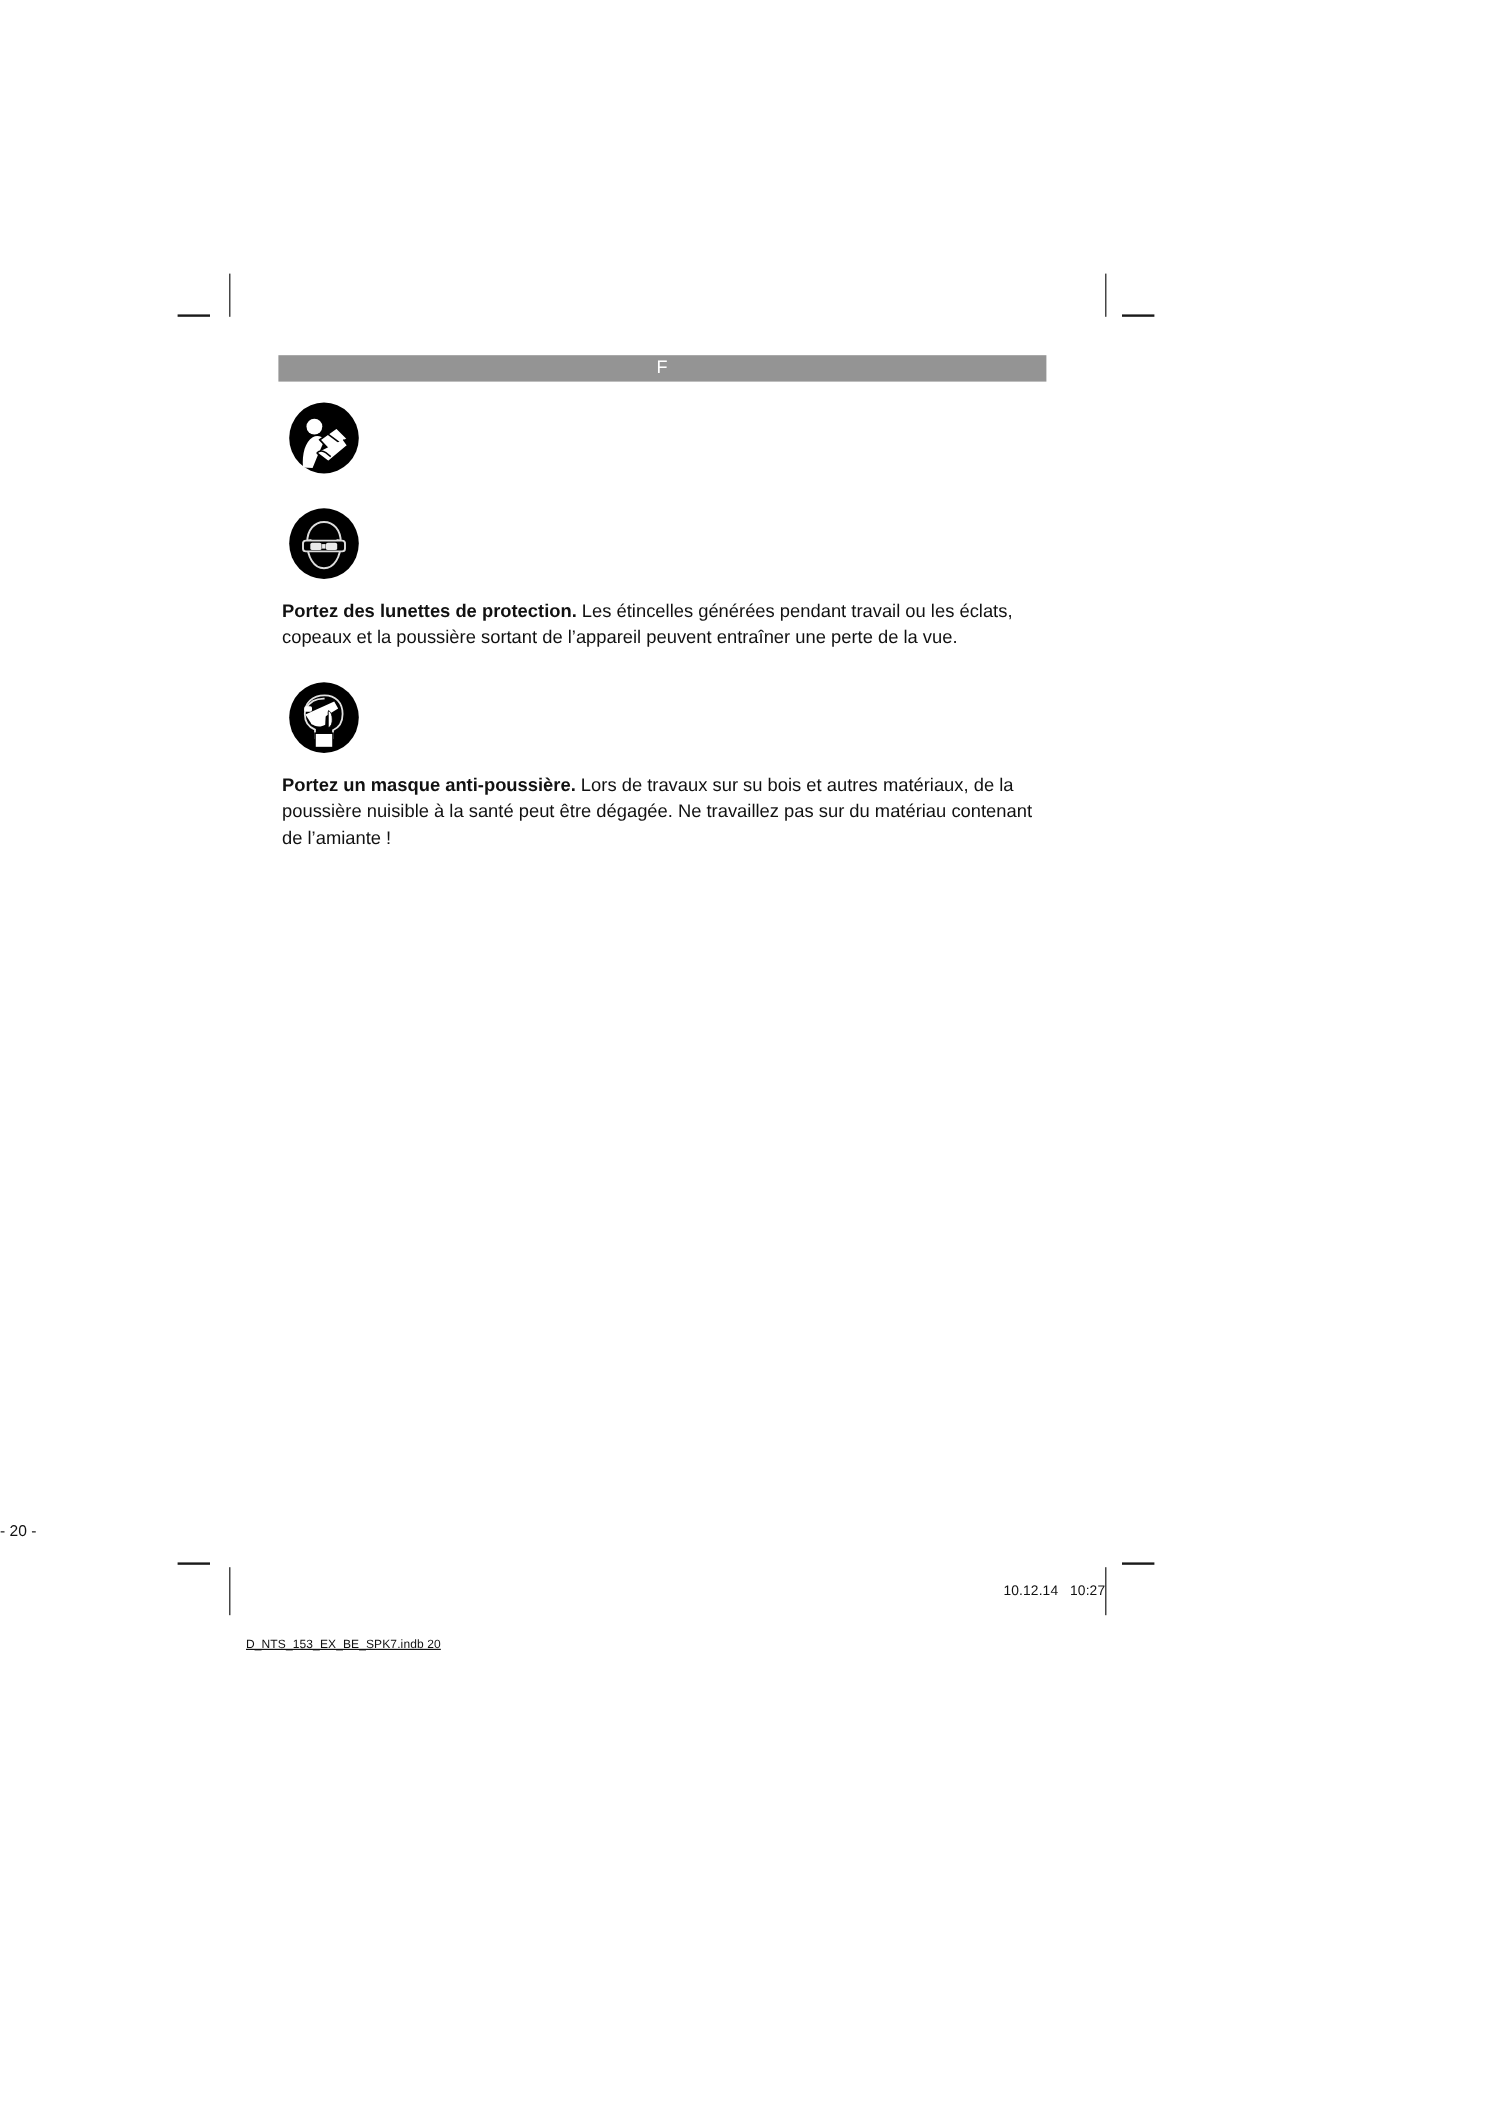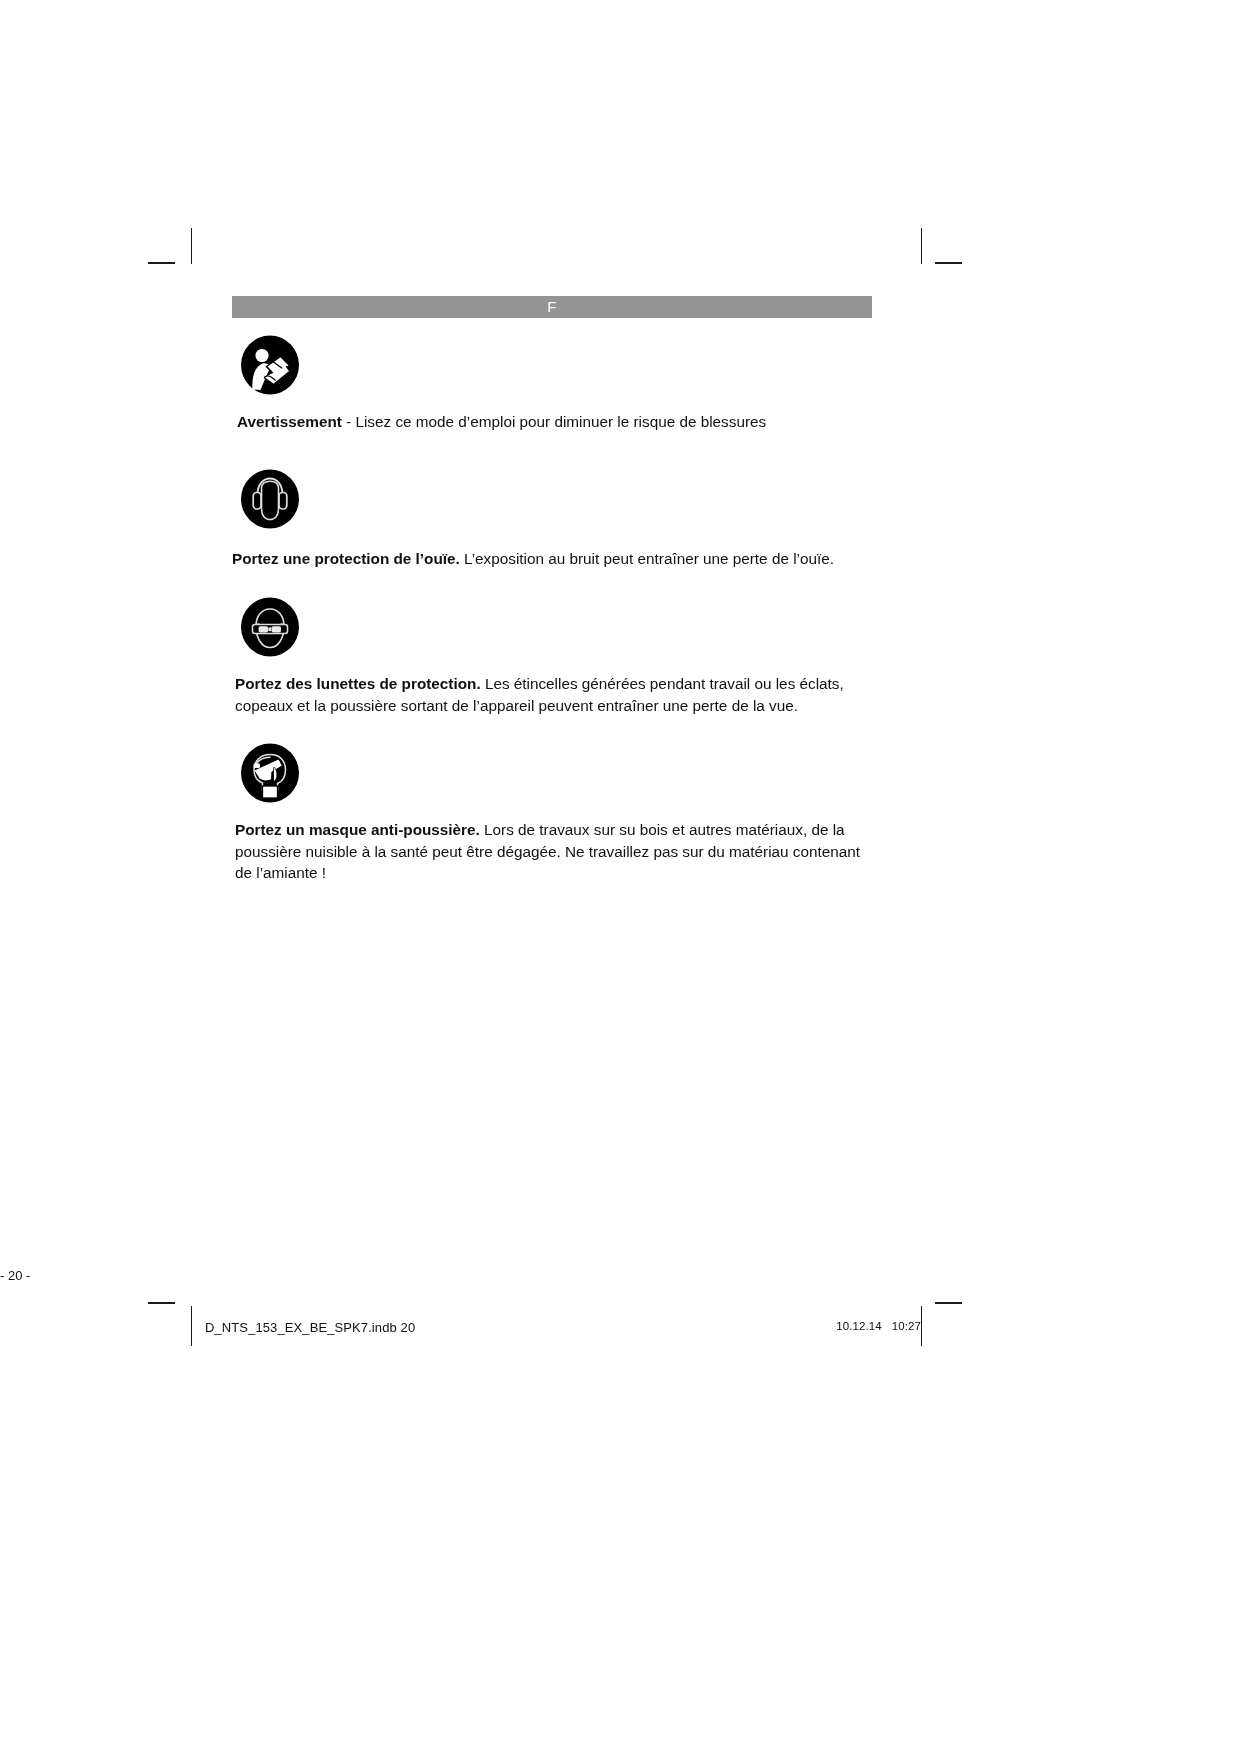--- a/index.html
+++ b/index.html
@@ -83,24 +83,25 @@
     color: #111;
   }
   .footer-rule-left, .footer-rule-right {
     position: absolute; background: #1a1a1a; width: 1px; height: 40px;
   }
   .footer-rule-left  { left: 191px; top: 1306px; }
   .footer-rule-right { left: 921px; top: 1306px; }
 
   .footer-file {
     position: absolute;
-    left: 205px; top: 1320px;
-    font-size: 13px;
+    left: 205px; top: 1365px;
+    font-size: 10px;
     letter-spacing: 0.1px;
     color: #111;
+    text-decoration: underline;
   }
   .footer-date {
     position: absolute;
     right: 320px; top: 1320px;
     font-size: 11.5px;
     letter-spacing: 0.1px;
     color: #111;
     white-space: pre;
   }
 </style>
@@ -127,40 +128,22 @@
         <svg viewBox="0 0 60 60" xmlns="http://www.w3.org/2000/svg">
           <ellipse cx="30" cy="30" rx="29" ry="29.5" fill="#000"></ellipse>
           <circle cx="22" cy="20.5" r="6.6" fill="#fff"></circle>
           <path d="M12.5 54.5 C11.6 43 14.4 33.2 20.6 29.4 C24.2 27.2 28.4 28.6 30.6 31.4 L24.4 45.5 L20.5 55 Z" fill="#fff"></path>
           <path d="M26.5 31.5 L40.5 21.5 L49.5 30.5 L35 40.5 Z" fill="#fff" stroke="#000" stroke-width="1.4"></path>
           <path d="M33.3 26.7 L42.6 33.7" stroke="#000" stroke-width="1.3" fill="none"></path>
           <path d="M24 42.5 L33.6 49.6 L49.8 36.2 L46.2 31.2" fill="#fff" stroke="#000" stroke-width="1.3"></path>
           <path d="M24 42.5 C26.5 40 29.2 40.6 31.5 42.2 L35.6 45.5" fill="none" stroke="#000" stroke-width="1.2"></path>
         </svg>
       </div>
-      <div class="para indent-first">
-        <b>Avertissement</b><span> - Lisez ce mode d’emploi pour diminuer le risque de blessures</span>
-      </div>
     </div>
 
-    <div class="block b2">
-      <div class="icon-wrap">
-        <svg viewBox="0 0 60 60" xmlns="http://www.w3.org/2000/svg">
-          <ellipse cx="30" cy="30" rx="29" ry="29.5" fill="#000"></ellipse>
-          <path d="M17.5 25.5 C17.5 15.8 22.8 9.5 30 9.5 C37.2 9.5 42.5 15.8 42.5 25.5" fill="none" stroke="#dedede" stroke-width="1.8"></path>
-          <rect x="13.2" y="23.5" width="7.8" height="16.5" rx="3.4" fill="#000" stroke="#dedede" stroke-width="1.7"></rect>
-          <rect x="39" y="23.5" width="7.8" height="16.5" rx="3.4" fill="#000" stroke="#dedede" stroke-width="1.7"></rect>
-          <path d="M21.5 19 C21.5 14.5 25.2 12.2 30 12.2 C34.8 12.2 38.5 14.5 38.5 19
-                   L38.5 40 C38.5 46.5 35 50.5 30 50.5 C25 50.5 21.5 46.5 21.5 40 Z" fill="#000" stroke="#dedede" stroke-width="1.6"></path>
-        </svg>
-      </div>
-      <div class="para">
-        <b>Portez une protection de l’ouïe.</b><span> L’exposition au bruit peut entraîner une perte de l’ouïe.</span>
-      </div>
-    </div>
 
     <div class="block b4">
       <div class="icon-wrap">
         <svg viewBox="0 0 60 60" xmlns="http://www.w3.org/2000/svg">
           <ellipse cx="30" cy="30" rx="29" ry="29.5" fill="#000"></ellipse>
           <path d="M16 29 C16 18.5 22.2 12 30 12 C37.8 12 44 18.5 44 29
                    C44 41 38.5 50.5 30 50.5 C21.5 50.5 16 41 16 29 Z" fill="#000" stroke="#dcdcdc" stroke-width="1.6"></path>
           <path d="M12.5 29.5 C14.5 27.8 17 27 19.5 27.2" fill="none" stroke="#dcdcdc" stroke-width="1.6"></path>
           <path d="M47.5 29.5 C45.5 27.8 43 27 40.5 27.2" fill="none" stroke="#dcdcdc" stroke-width="1.6"></path>
           <rect x="12.5" y="27.5" width="35" height="9" rx="2.4" fill="#000" stroke="#dcdcdc" stroke-width="1.6"></rect>

